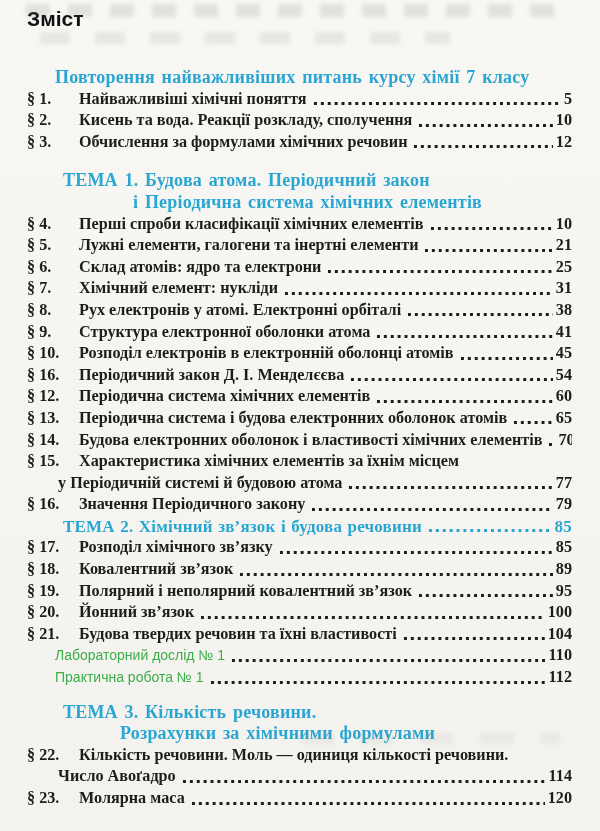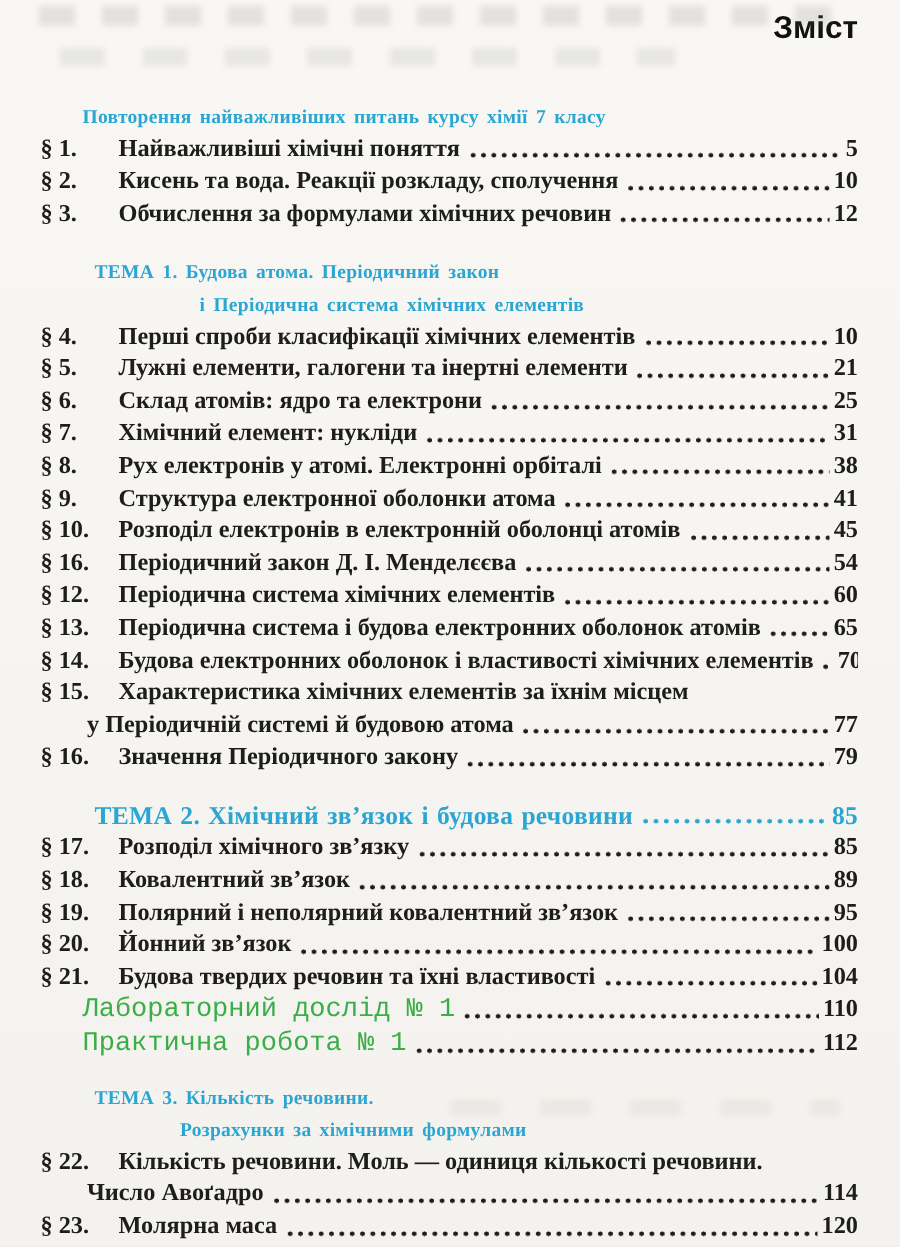--- a/index.html
+++ b/index.html
@@ -19,35 +19,35 @@
   
   .bleed{position:absolute;pointer-events:none;filter:blur(2.3px);}
   .bleed.b1{top:4px;left:26px;right:36px;height:13px;
     background:repeating-linear-gradient(90deg,rgba(120,118,110,.17) 0 24px,transparent 24px 42px);}
   .bleed.b2{top:32px;left:40px;right:150px;height:12px;
     background:repeating-linear-gradient(90deg,rgba(120,118,110,.12) 0 30px,transparent 30px 55px);}
   .bleed.b3{top:733px;left:300px;right:40px;height:11px;
     background:repeating-linear-gradient(90deg,rgba(120,118,110,.08) 0 34px,transparent 34px 60px);}
 
   .doc-title{
-    text-align:right;
+    text-align:left;
     font-family:"Liberation Sans","DejaVu Sans",sans-serif;
     font-weight:bold;font-size:21px;line-height:26px;
     margin:0;color:#111;
   }
   .sec-head{
-    color:#2aa6d2;font-weight:bold;font-size:13px;line-height:21.6px;
+    color:#2aa6d2;font-weight:bold;font-size:18px;line-height:21.6px;
     letter-spacing:.2px;word-spacing:2px;white-space:nowrap;
   }
   .head-a{margin-top:35px;padding-left:28px;}
   .head-l1{padding-left:36px;}
   .head-l2{padding-left:106px;}
   .t3-l2{padding-left:93px;}
   .gap-t1{margin-top:17px;}
-  .gap-t2{margin-top:17px;}
+  .gap-t2{}
   .gap-t3{margin-top:13px;}
 
   .row{
     display:flex;align-items:baseline;
     font-size:16.2px;font-weight:bold;line-height:21.6px;
     overflow:hidden;white-space:nowrap;
   }
   .num{flex:0 0 52px;}
   .ttl{flex:0 0 auto;}
   .leader{
@@ -56,22 +56,22 @@
     background-image:radial-gradient(circle,currentColor 1.45px,transparent 1.7px);
     background-size:6.9px 5px;
     background-repeat:repeat-x;
     background-position:left 12.5px;
   }
   .pg{flex:0 0 auto;}
   .cont{padding-left:31px;justify-content:space-between;}
   .tema-row{color:#2aa6d2;font-size:17px;letter-spacing:.2px;word-spacing:1px;padding-left:36px;}
   .row.green{padding-left:28px;color:#1d1d1b;}
   .green-label{
-    font-family:Liberation Mono, monospace;
-    color:#3cae49;font-weight:normal;font-size:18px;
+    font-family:Liberation Sans, sans-serif;
+    color:#3cae49;font-weight:normal;font-size:14px;
   }
 </style>
 </head>
 <body>
 
 <div class="page">
   <div class="bleed b1"></div>
   <div class="bleed b2"></div>
   <div class="bleed b3"></div>
 

